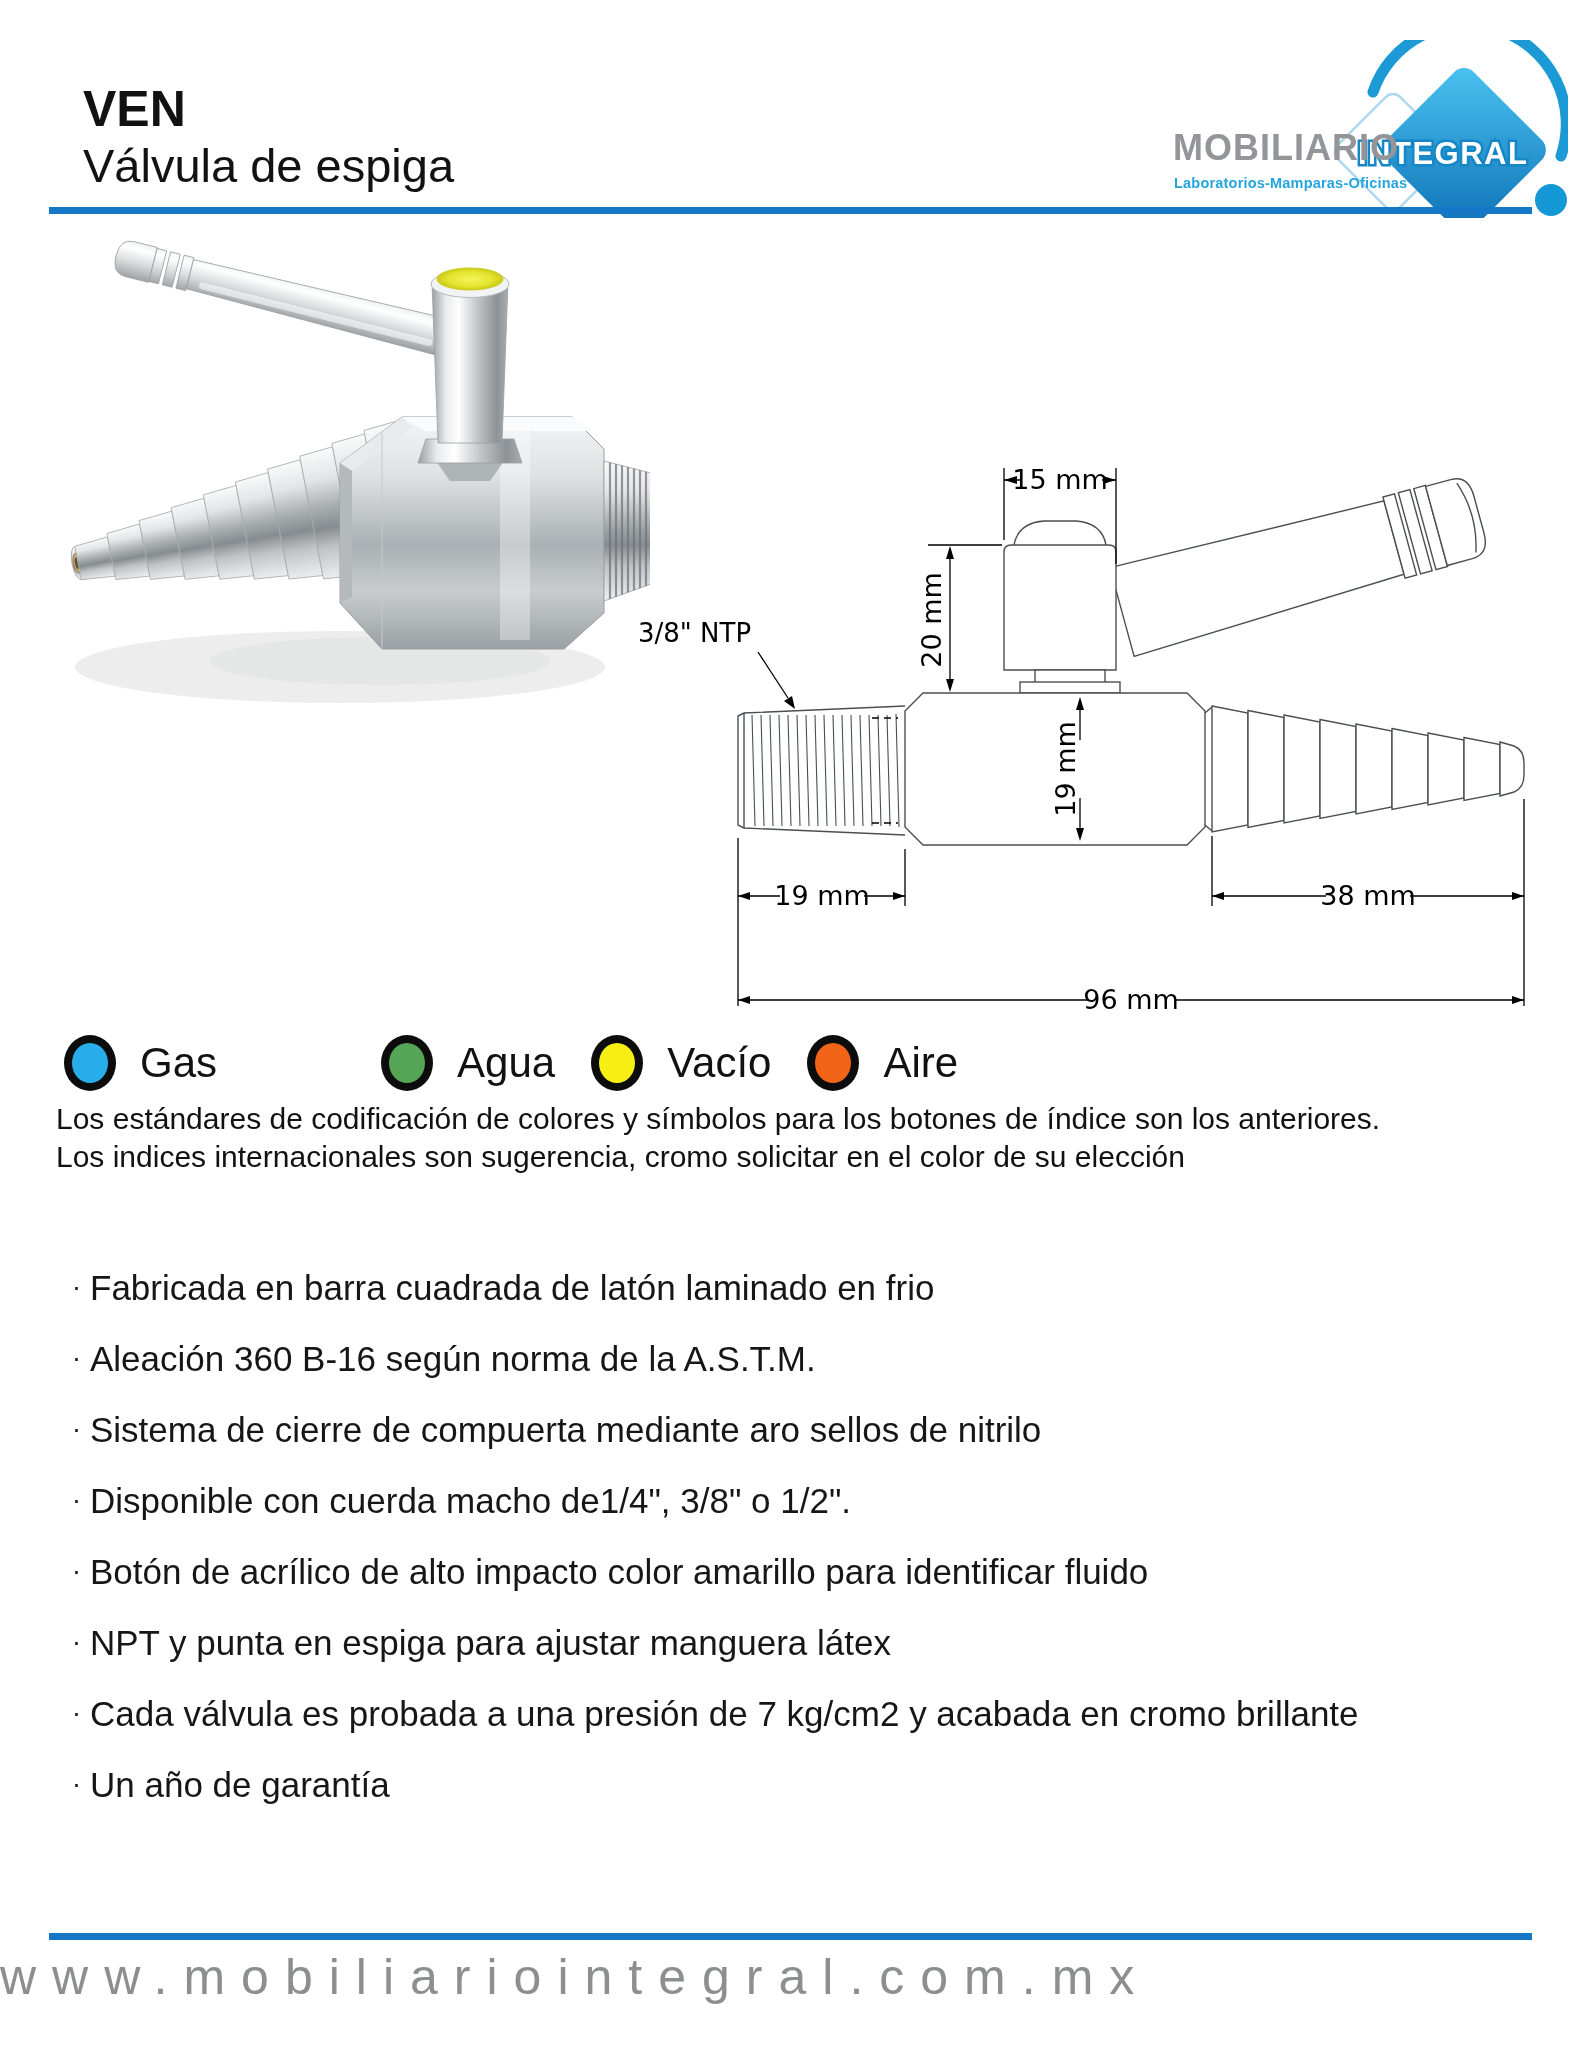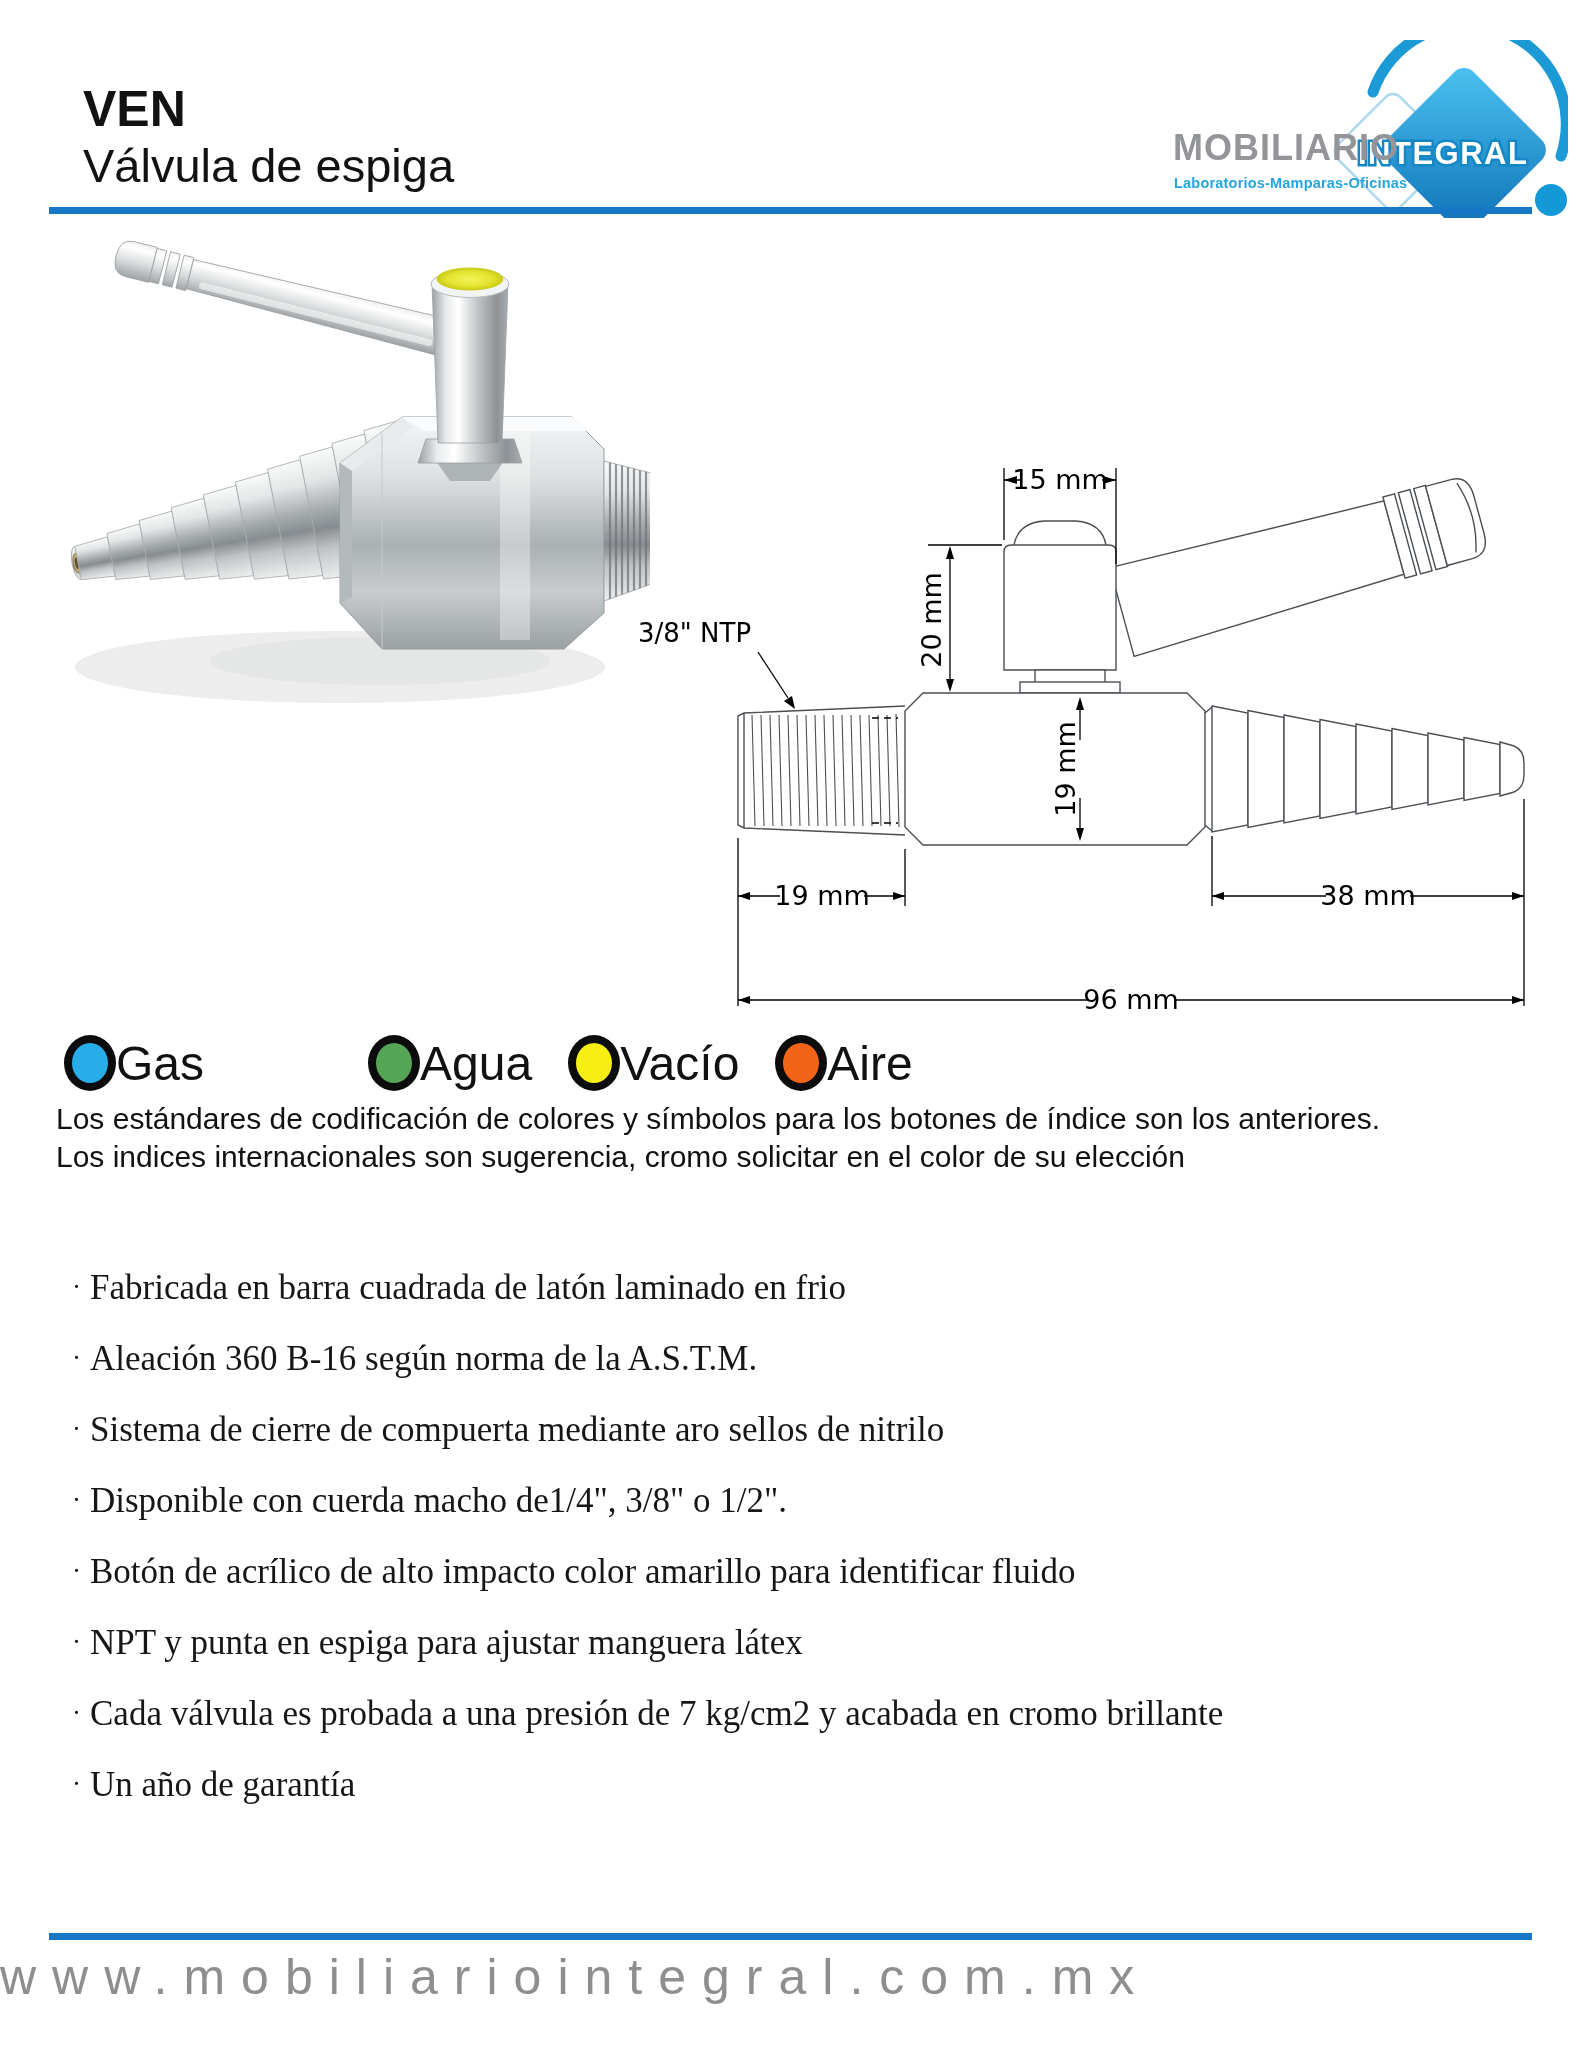--- a/index.html
+++ b/index.html
@@ -22,26 +22,26 @@
   .drawing{position:absolute;left:620px;top:350px;width:960px;height:670px;}
   .drawing text{font-family:"DejaVu Sans",sans-serif;fill:#000;}
 
   
   .legend{position:absolute;left:64px;top:1035px;display:flex;align-items:center;}
   .legend-item{display:flex;align-items:center;margin-right:36px;}
   .legend-item:first-child .legend-label{margin-right:64px;}
   .legend-item:nth-child(1){margin-right:100px;}
   .legend-dot{width:52px;height:56px;border:8px solid #0c0c0c;border-radius:50%;
               box-sizing:border-box;display:inline-block;}
-  .legend-label{font-size:48px;color:#111;margin-left:0;}
+  .legend-label{font-size:42px;color:#111;margin-left:24px;}
   .legend-note{position:absolute;left:56px;top:1100px;font-size:30px;line-height:38px;color:#111;width:1480px;}
 
   
   .features{position:absolute;left:72px;top:1252px;width:1460px;}
-  .features ul{list-style:none;margin:0;padding:0;font-family:Liberation Serif, serif;}
+  .features ul{list-style:none;margin:0;padding:0;}
   .features li{position:relative;padding-left:18px;line-height:71px;font-size:35px;color:#161616;white-space:nowrap;}
   .features li::before{content:"·";position:absolute;left:0;top:0;font-size:27px;line-height:71px;color:#161616;}
 
   
   .footer-url{position:absolute;left:0;top:1948px;width:1583px;
               font-size:50px;letter-spacing:16px;color:#8c8e90;font-weight:normal;}
 </style>
 </head>
 <body>
 

